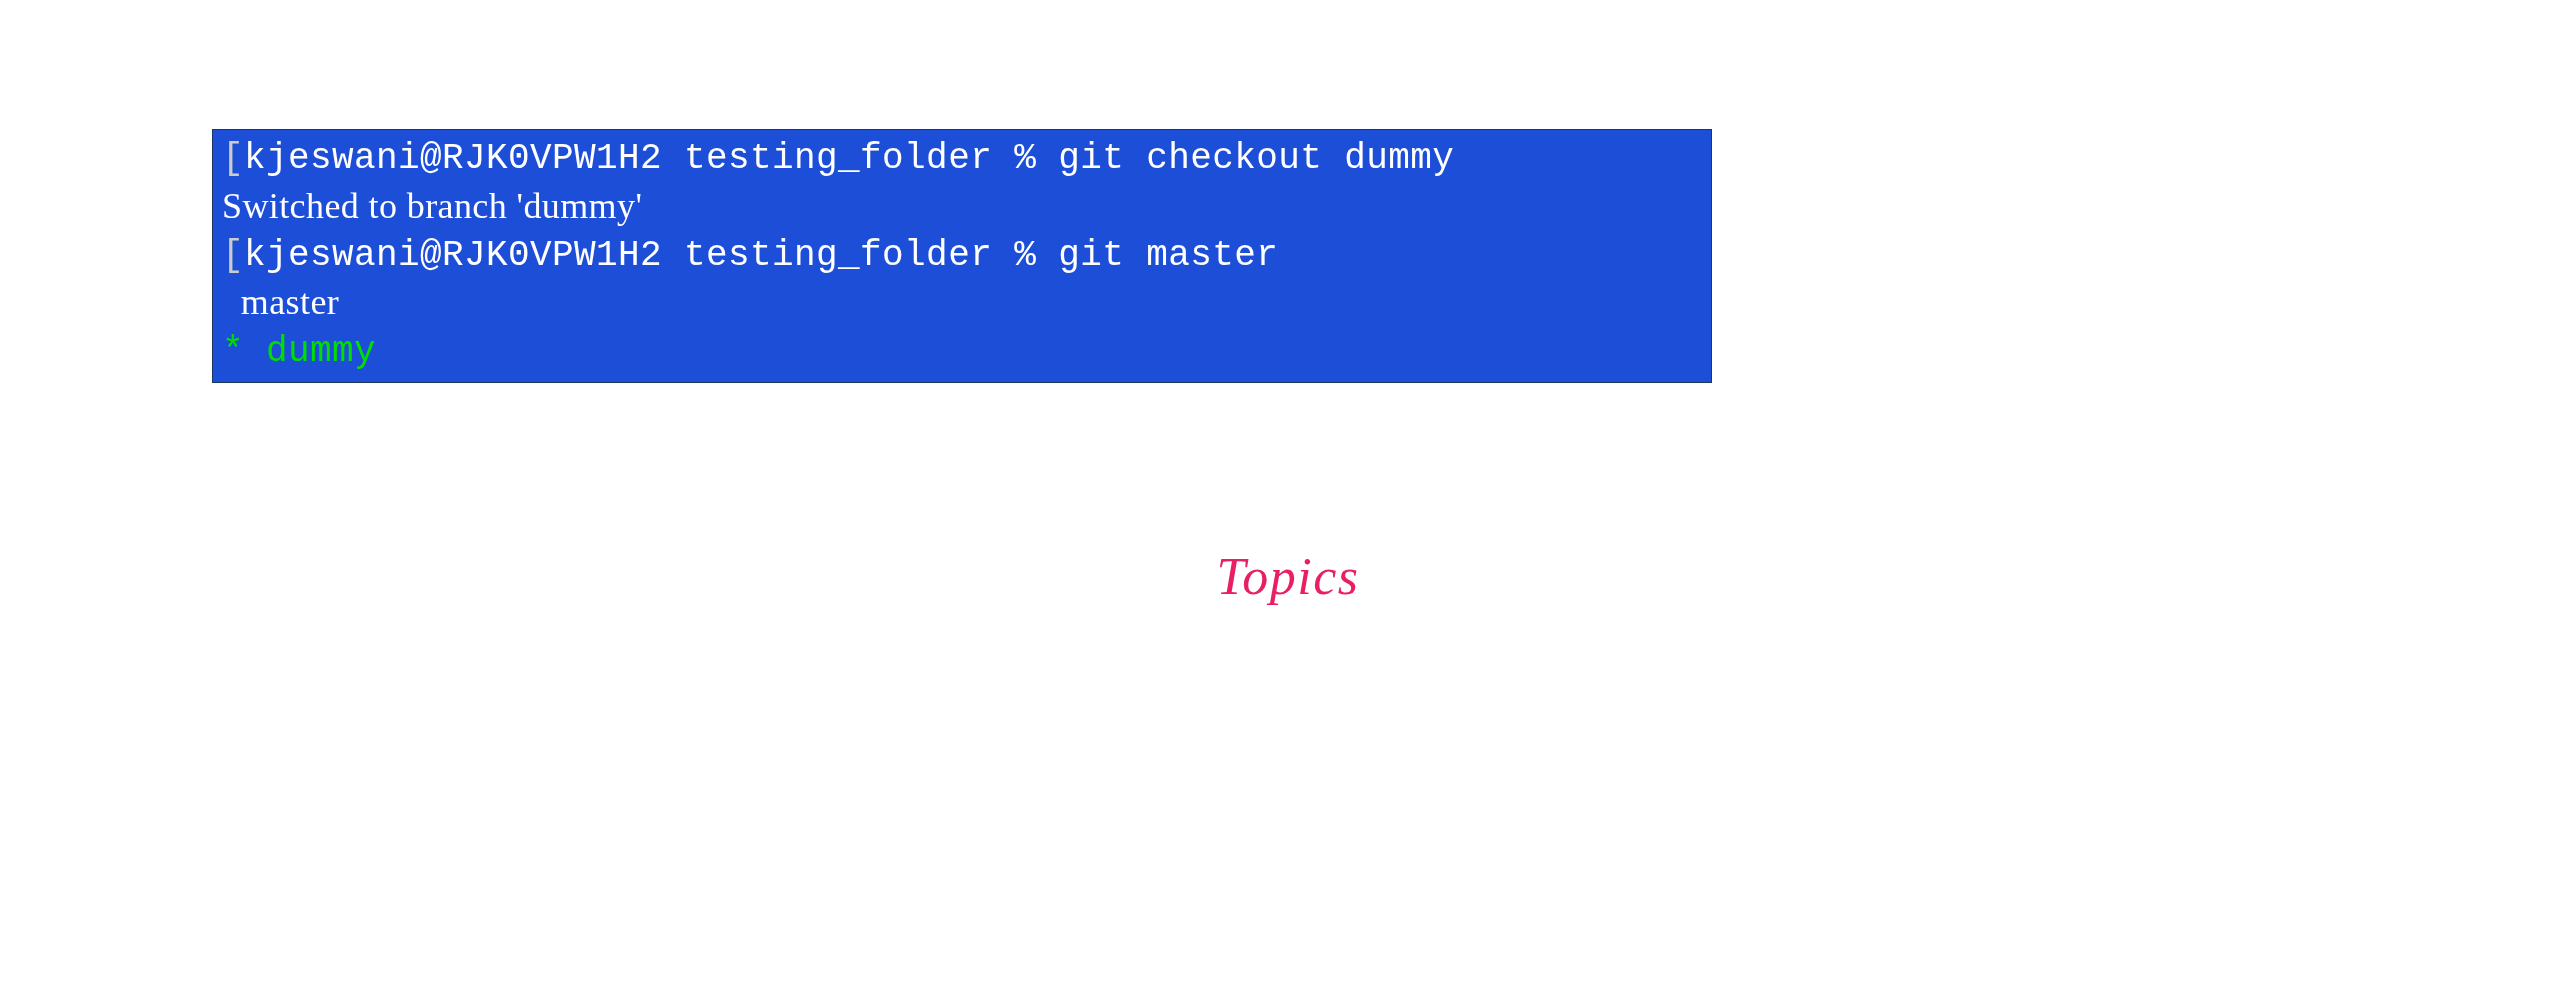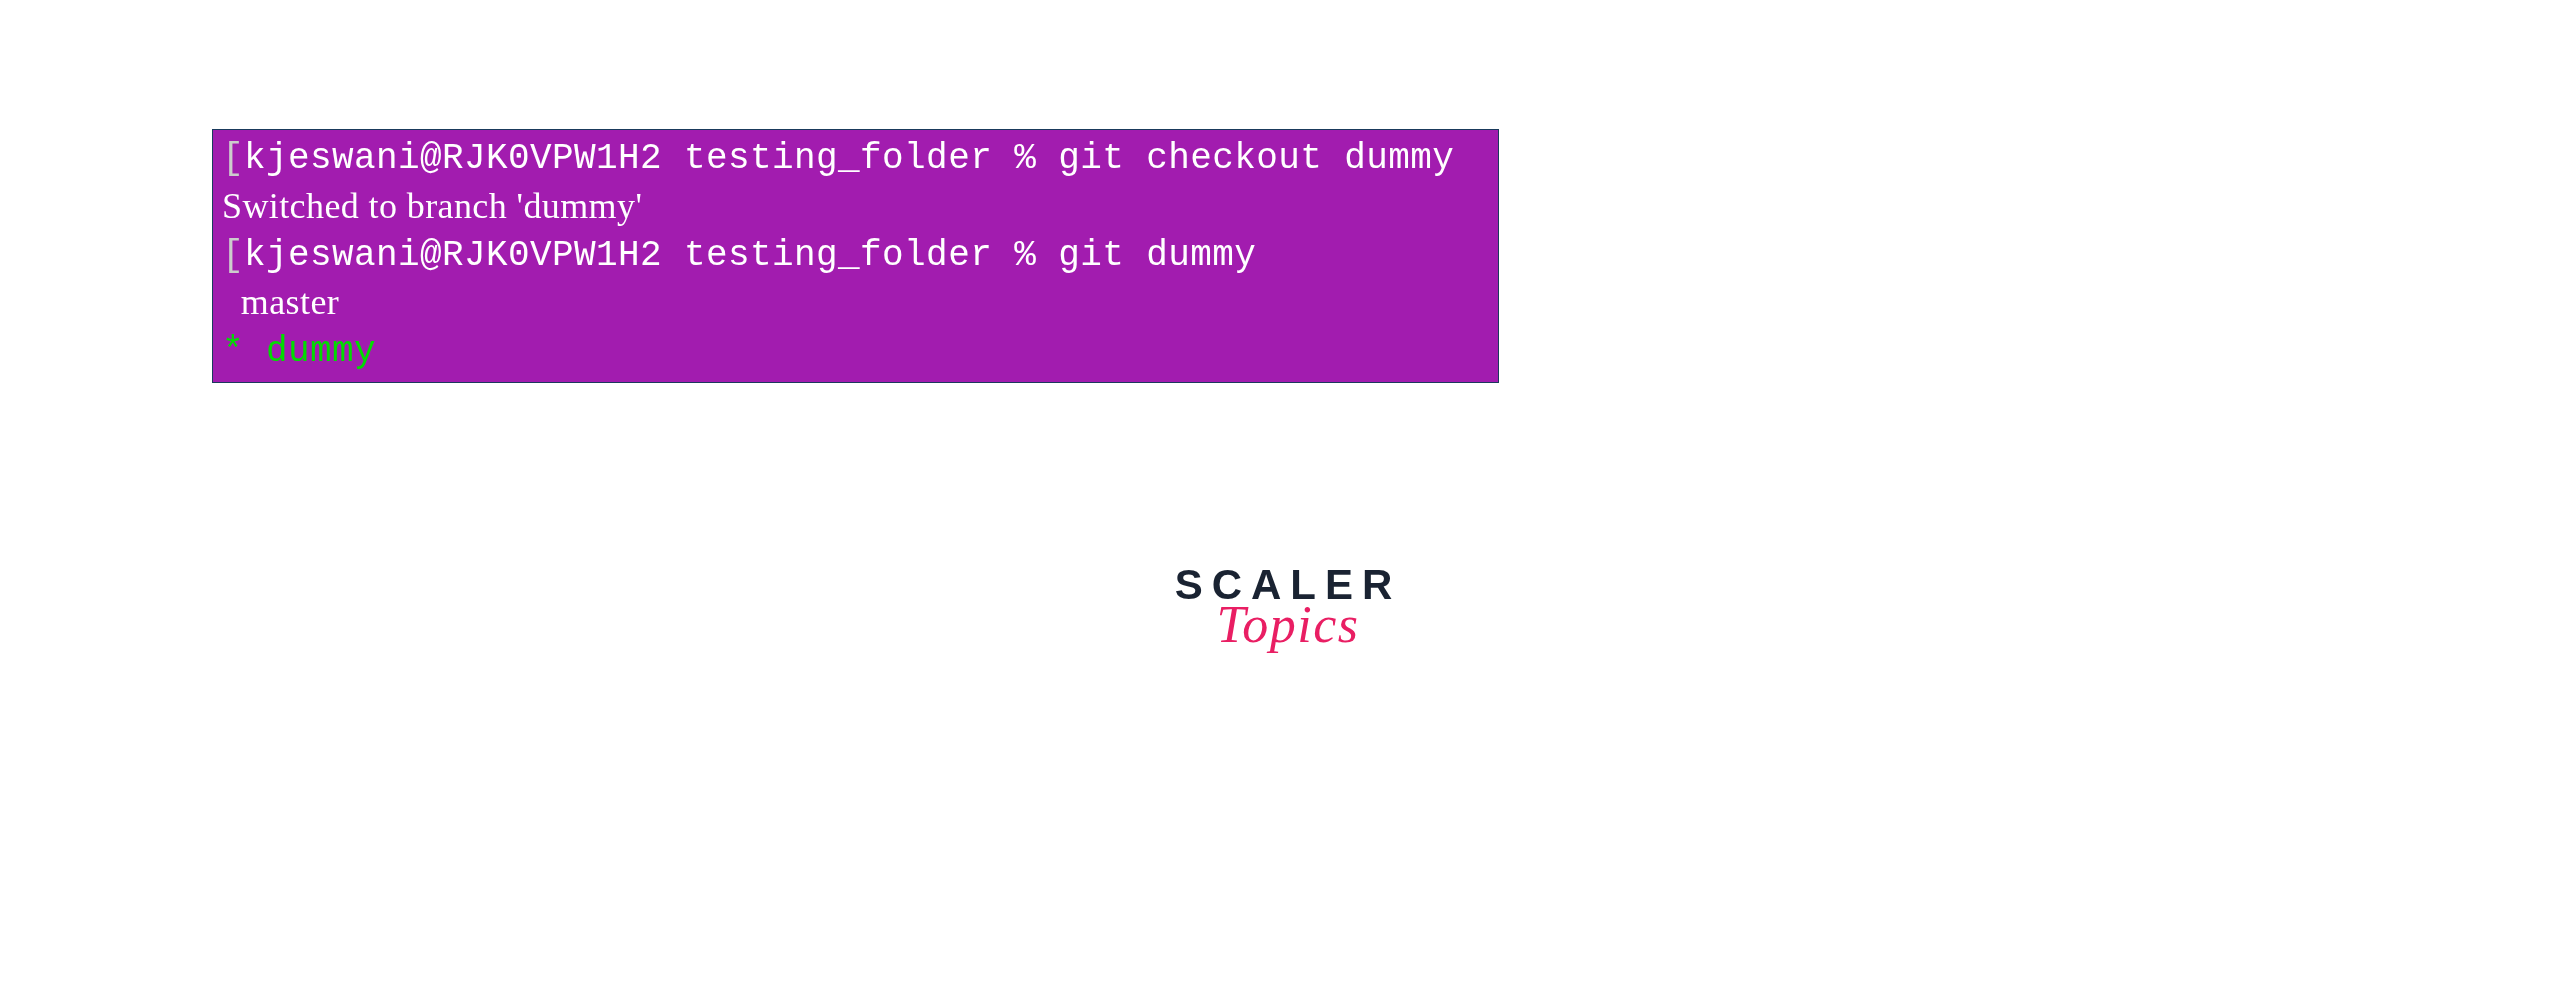--- a/index.html
+++ b/index.html
@@ -11,22 +11,22 @@
       background: #ffffff;
       width: 2576px;
       height: 983px;
       position: relative;
       font-family: 'Menlo', 'Monaco', 'Consolas', monospace;
     }
     .terminal {
       position: absolute;
       top: 129px;
       left: 212px;
-      width: 1287px;
-      background: #a21caf;
+      width: 1500px;
+      background: #1d4ed8;
       border: 1.5px solid #1a3a5c;
       padding: 6px 9px;
       font-size: 36px;
       line-height: 1.3;
       color: #ffffff;
       font-family: 'Menlo', 'Monaco', 'Courier New', monospace;
       letter-spacing: 0.4px;
     }
     .terminal-line {
       white-space: pre;
@@ -70,22 +70,21 @@
       font-weight: 500;
       letter-spacing: 1.5px;
     }
   </style>
 </head>
 <body>
 
 <div class="terminal">
   <div class="terminal-line"><span class="bracket">[</span><span class="prompt">kjeswani@RJK0VPW1H2 testing_folder % </span><span class="command">git checkout dummy</span></div>
   <div class="terminal-line"><span class="output">Switched to branch 'dummy'</span></div>
-  <div class="terminal-line"><span class="bracket">[</span><span class="prompt">kjeswani@RJK0VPW1H2 testing_folder % </span><span class="command">git dummy</span></div>
+  <div class="terminal-line"><span class="bracket">[</span><span class="prompt">kjeswani@RJK0VPW1H2 testing_folder % </span><span class="command">git master</span></div>
   <div class="terminal-line"><span class="output">  </span><span class="output">master</span></div>
   <div class="terminal-line"><span class="current-branch">* </span><span class="current-branch">dummy</span></div>
 </div>
 
 <div class="logo-container">
-  <div class="logo-scaler">SCALER</div>
   <div class="logo-topics">Topics</div>
 </div>
 
 
 </body></html>

